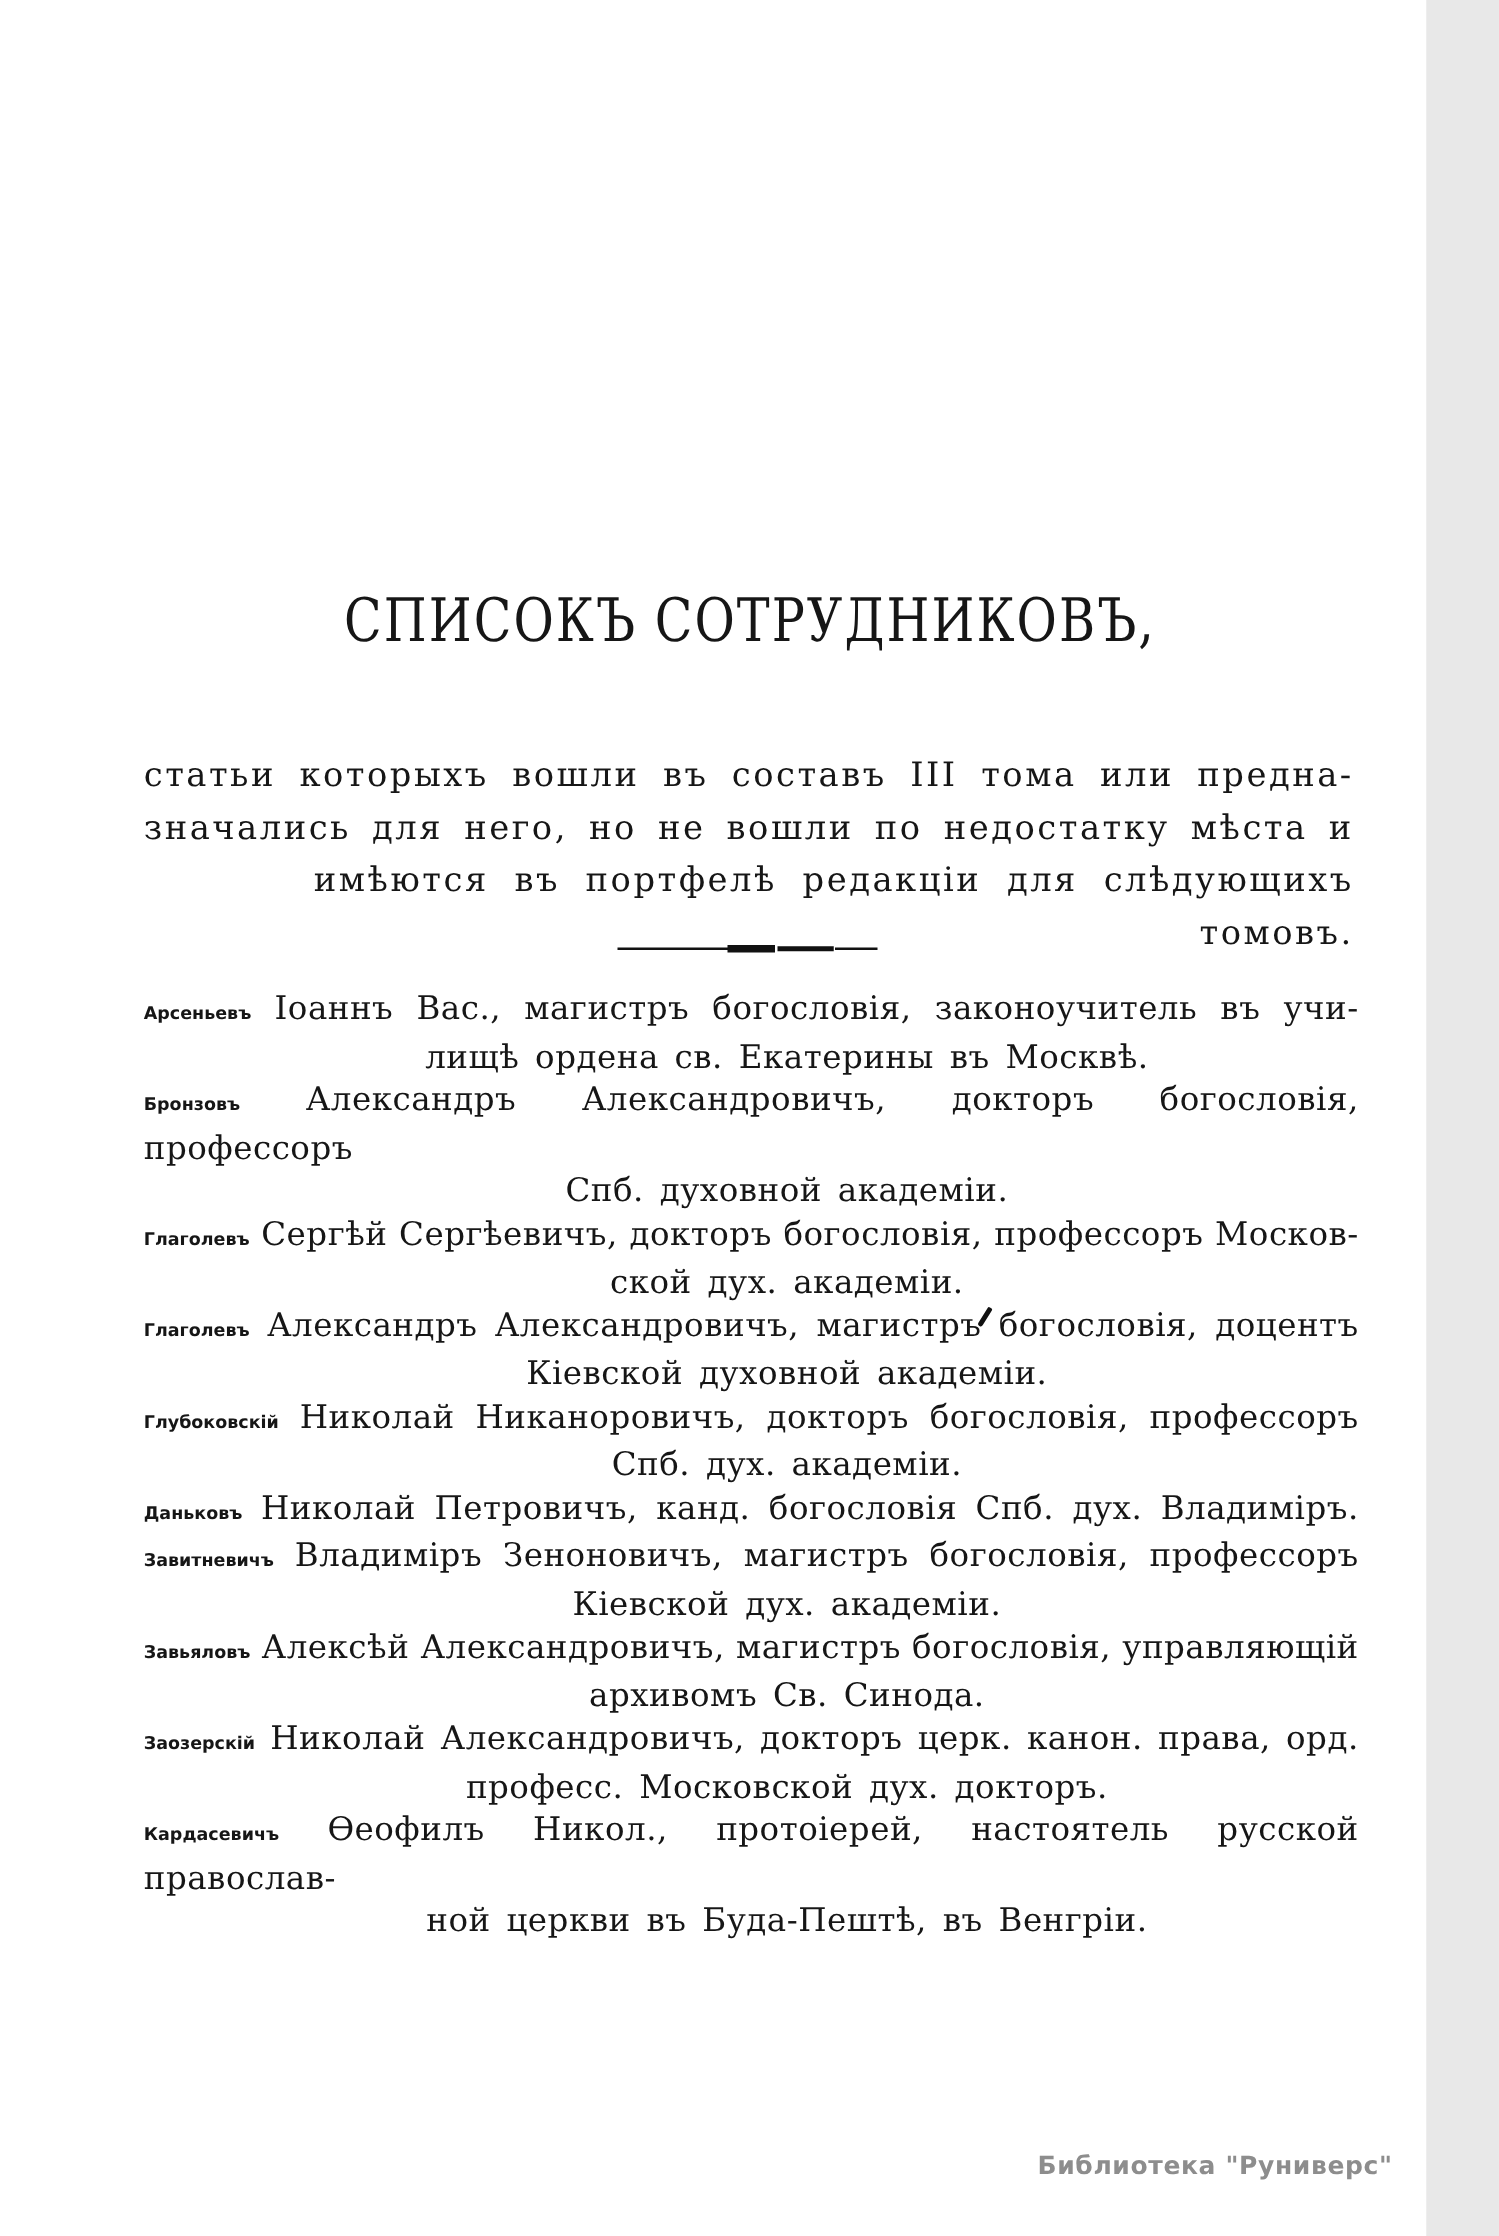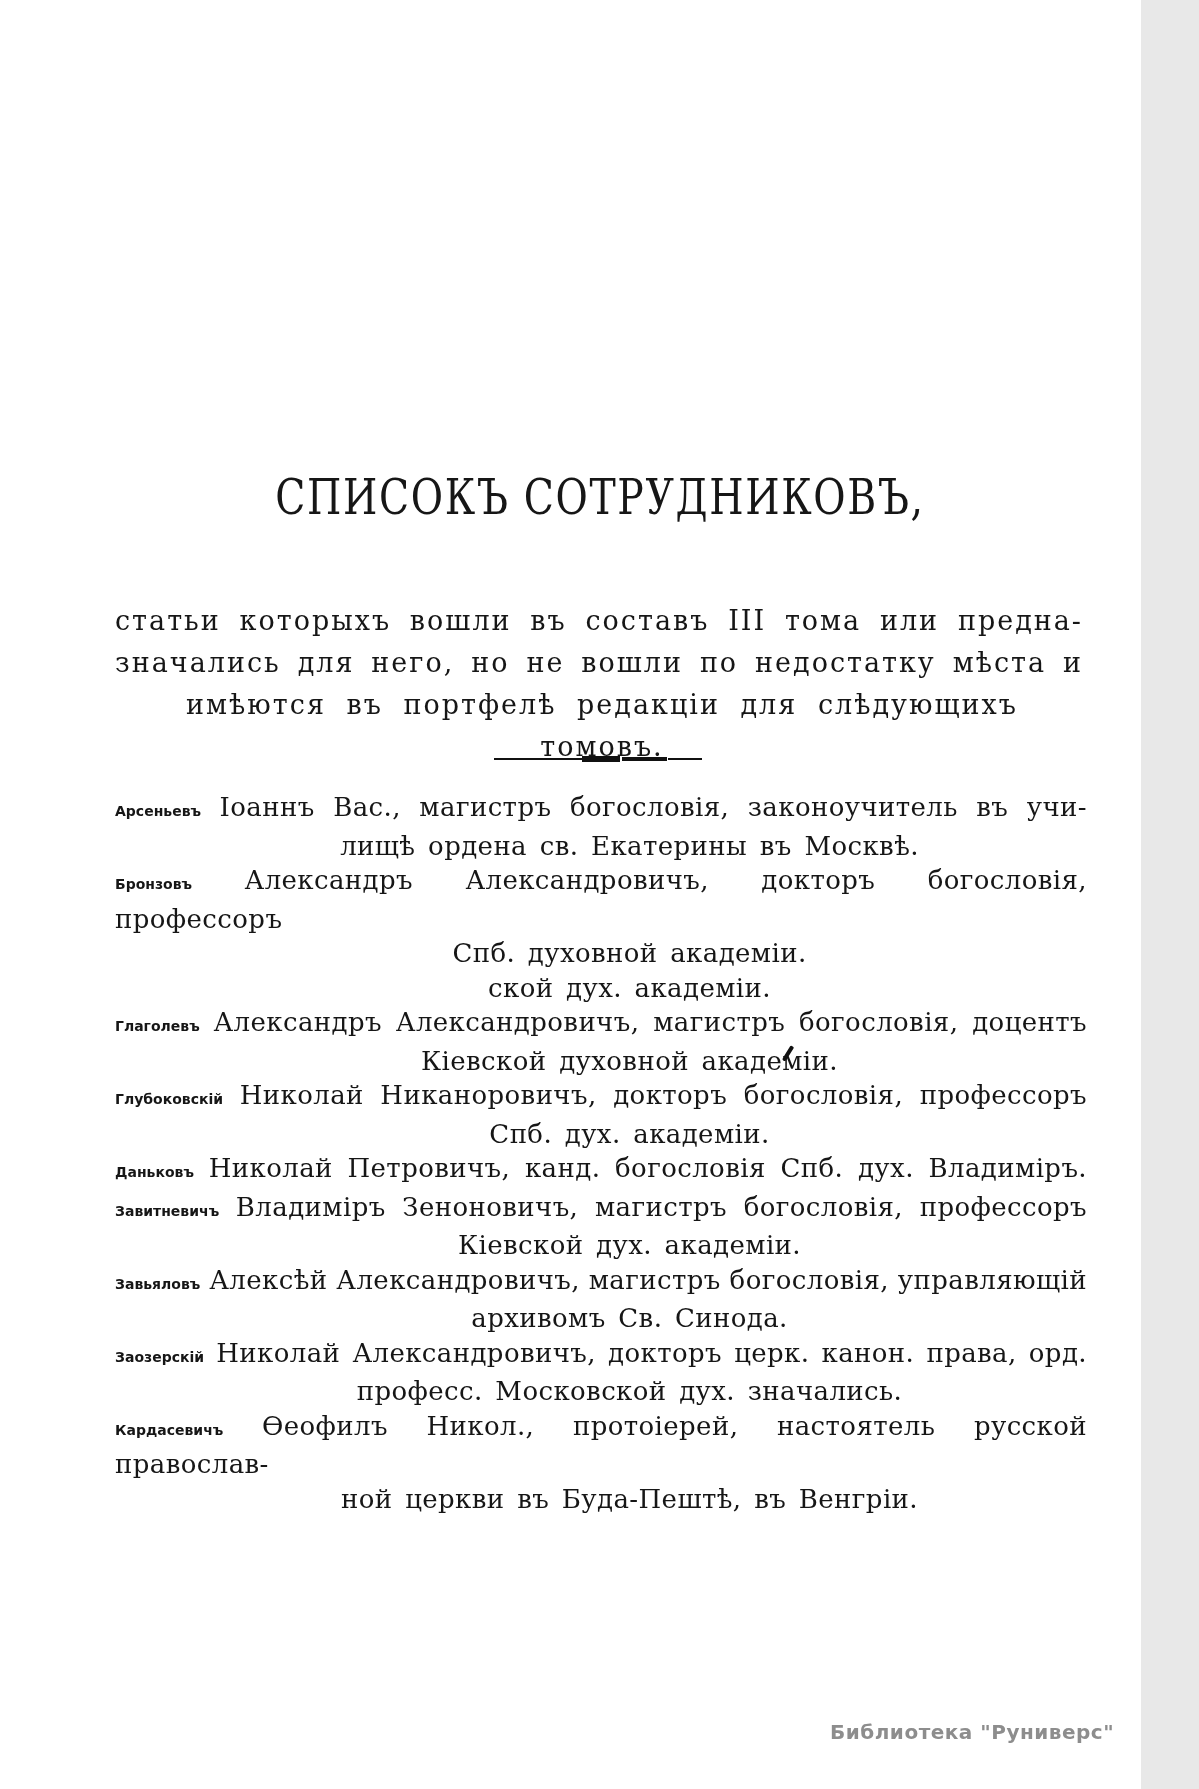--- a/index.html
+++ b/index.html
@@ -41,21 +41,21 @@
     width: 968px;
     font-size: 27px;
     line-height: 42px;
     letter-spacing: 2px;
   }
   .intro-line.justify {
     text-align: justify;
     text-align-last: justify;
   }
   .intro-line.last {
-    text-align: center;
+    text-align: right;
     padding-left: 6px;
     word-spacing: 10px;
   }
 
   
   .divider {
     position: absolute;
     left: 494px;
     top: 755px;
     width: 210px;
@@ -143,20 +143,21 @@
     <div class="line first"><b class="nm">Арсеньевъ</b> <span class="rest">Іоаннъ Вас., магистръ богословія, законоучитель въ учи-</span></div>
     <div class="line cont">лищѣ ордена св. Екатерины въ Москвѣ.</div>
   </div>
 
   <div class="entry">
     <div class="line first"><b class="nm">Бронзовъ</b> <span class="rest">Александръ Александровичъ, докторъ богословія, профессоръ</span></div>
     <div class="line cont">Спб. духовной академіи.</div>
   </div>
 
   <div class="entry">
+    <div class="line first"><b class="nm">Глаголевъ</b> <span class="rest">Сергѣй Сергѣевичъ, докторъ богословія, профессоръ Москов-</span></div>
     <div class="line cont">ской дух. академіи.</div>
   </div>
 
   <div class="entry">
     <div class="line first"><b class="nm">Глаголевъ</b> <span class="rest">Александръ Александровичъ, магистръ богословія, доцентъ</span></div>
     <div class="line cont">Кіевской духовной академіи.</div>
   </div>
 
   <div class="entry">
     <div class="line first"><b class="nm">Глубоковскій</b> <span class="rest">Николай Никаноровичъ, докторъ богословія, профессоръ</span></div>
@@ -174,21 +175,21 @@
     <div class="line cont">Кіевской дух. академіи.</div>
   </div>
 
   <div class="entry">
     <div class="line first"><b class="nm">Завьяловъ</b> <span class="rest">Алексѣй Александровичъ, магистръ богословія, управляющій</span></div>
     <div class="line cont">архивомъ Св. Синода.</div>
   </div>
 
   <div class="entry">
     <div class="line first"><b class="nm">Заозерскій</b> <span class="rest">Николай Александровичъ, докторъ церк. канон. права, орд.</span></div>
-    <div class="line cont">професс. Московской дух. значались.</div>
+    <div class="line cont">професс. Московской дух. докторъ.</div>
   </div>
 
   <div class="entry">
     <div class="line first"><b class="nm">Кардасевичъ</b> <span class="rest">Ѳеофилъ Никол., протоіерей, настоятель русской православ-</span></div>
     <div class="line cont">ной церкви въ Буда-Пештѣ, въ Венгріи.</div>
   </div>
 
 </div>
 
   <div class="ink-mark"></div>

